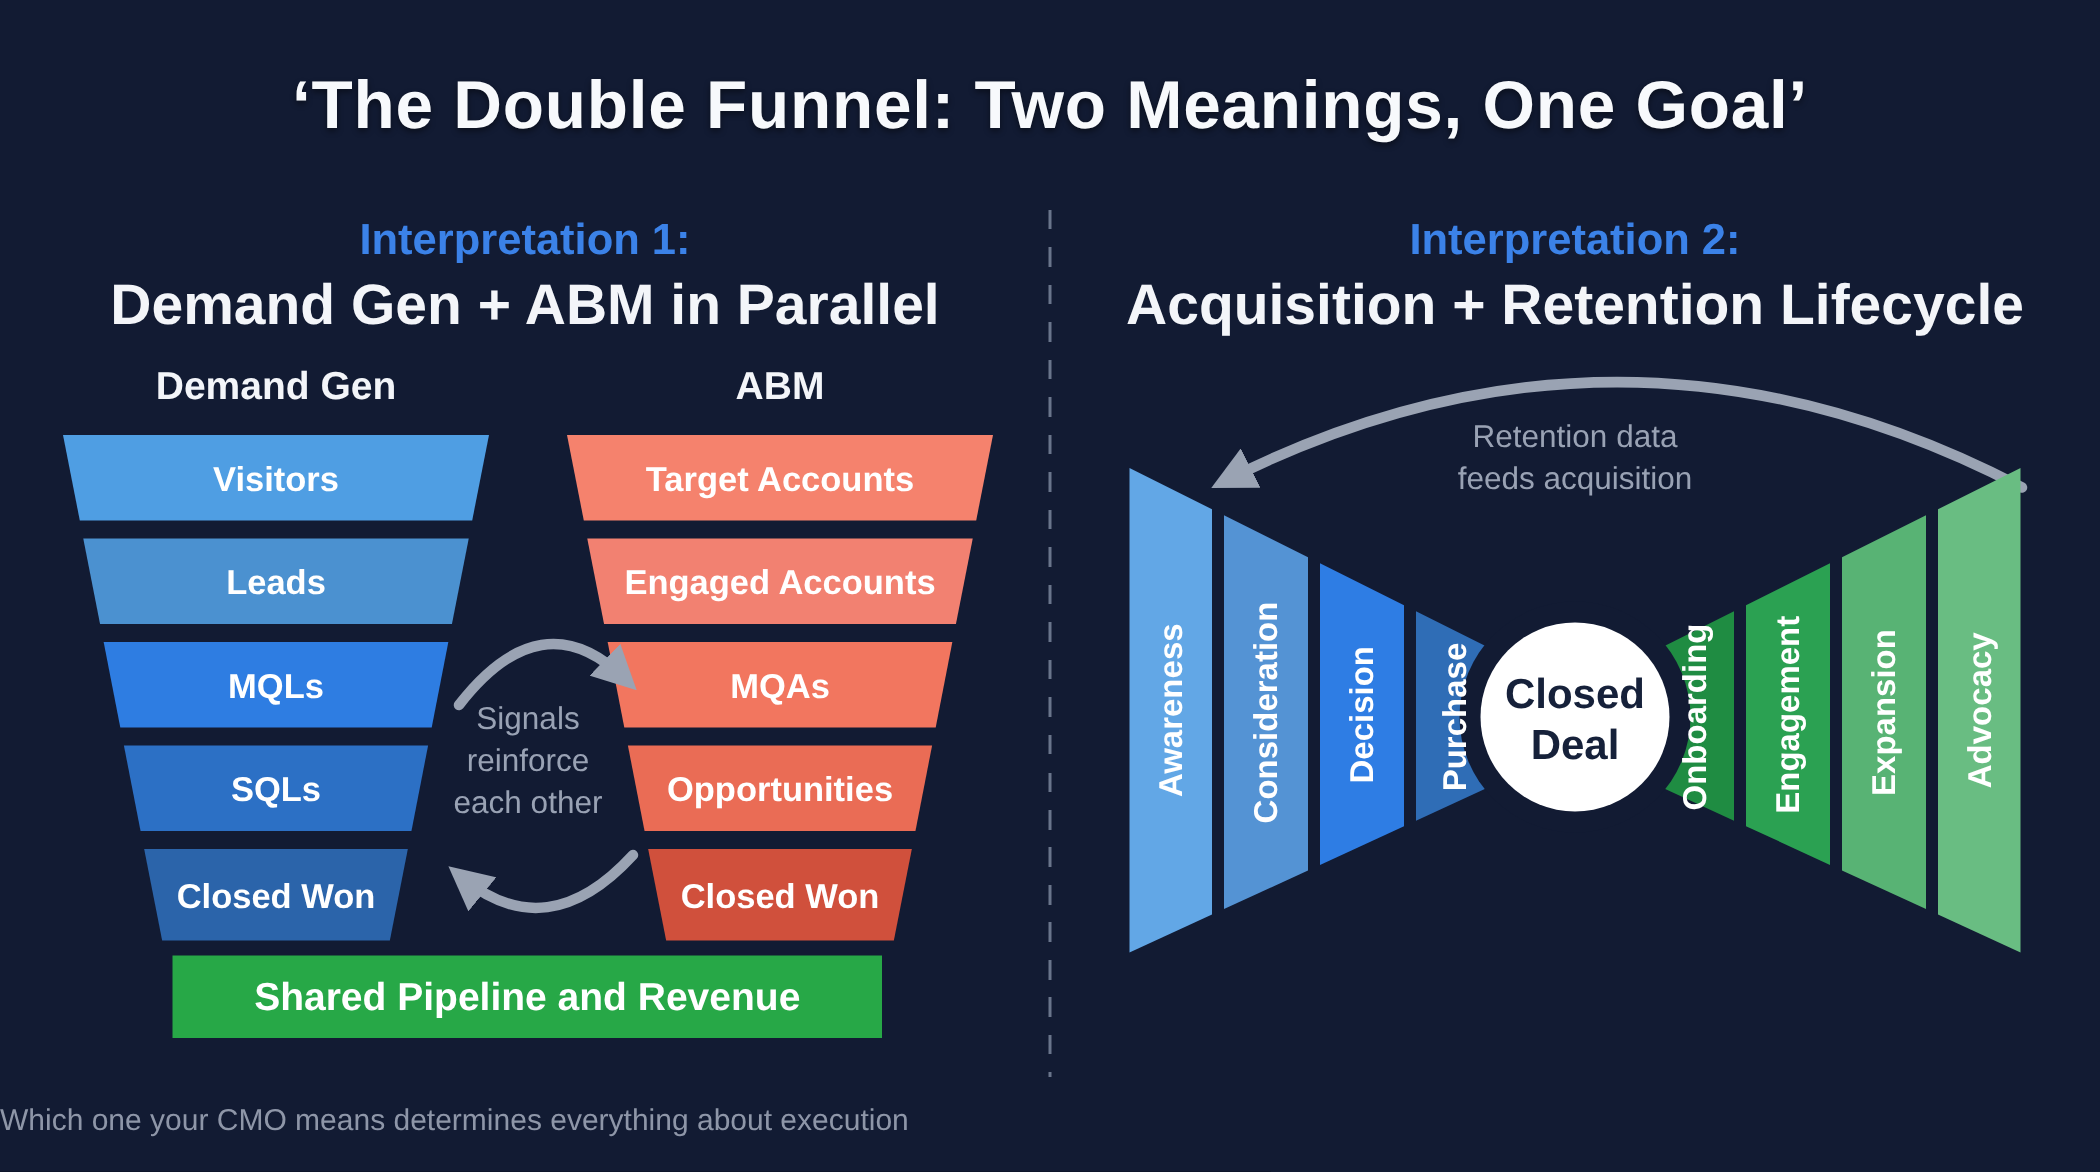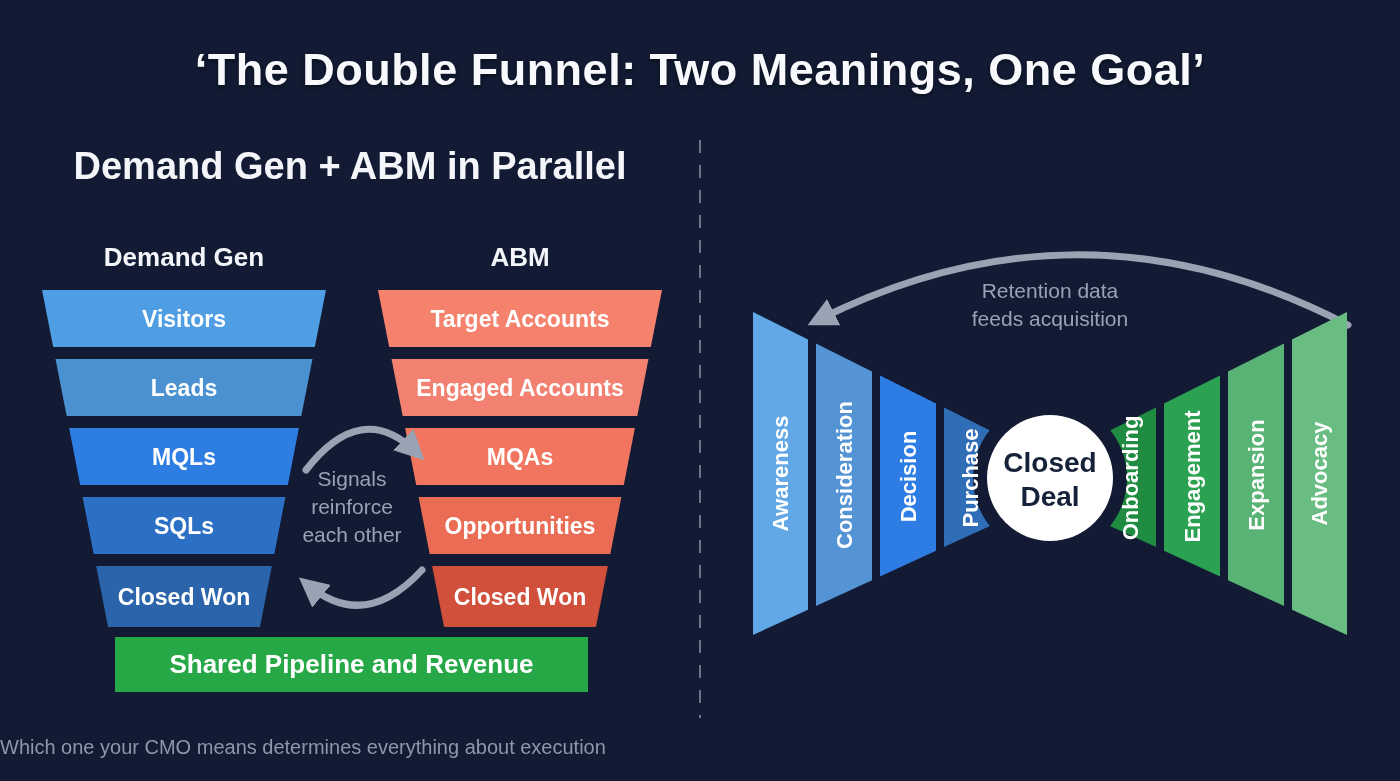--- a/index.html
+++ b/index.html
@@ -40,24 +40,27 @@
   .circle-label{font-size:28px;font-weight:700;fill:#16213a;}
 </style>
 </head>
 <body>
 
 <div class="canvas">
 
   <h1 class="main-title">‘The Double Funnel: Two Meanings, One Goal’</h1>
 
   <div class="panel-heading left">
+    <div class="heading-line1">Interpretation 1:</div>
     <div class="heading-line2">Demand Gen + ABM in Parallel</div>
   </div>
 
   <div class="panel-heading right">
+    <div class="heading-line1">Interpretation 2:</div>
+    <div class="heading-line2">Acquisition + Retention Lifecycle</div>
   </div>
 
   <div class="divider"></div>
 
   <svg class="panel-svg left" viewBox="0 0 700 480">
     <defs>
       <marker id="arrowGray" viewBox="0 0 10 10" refX="6" refY="5" markerWidth="4.2" markerHeight="4.2" orient="auto-start-reverse">
         <path d="M0,0 L10,5 L0,10 z" fill="#9aa3b3"></path>
       </marker>
     </defs>

